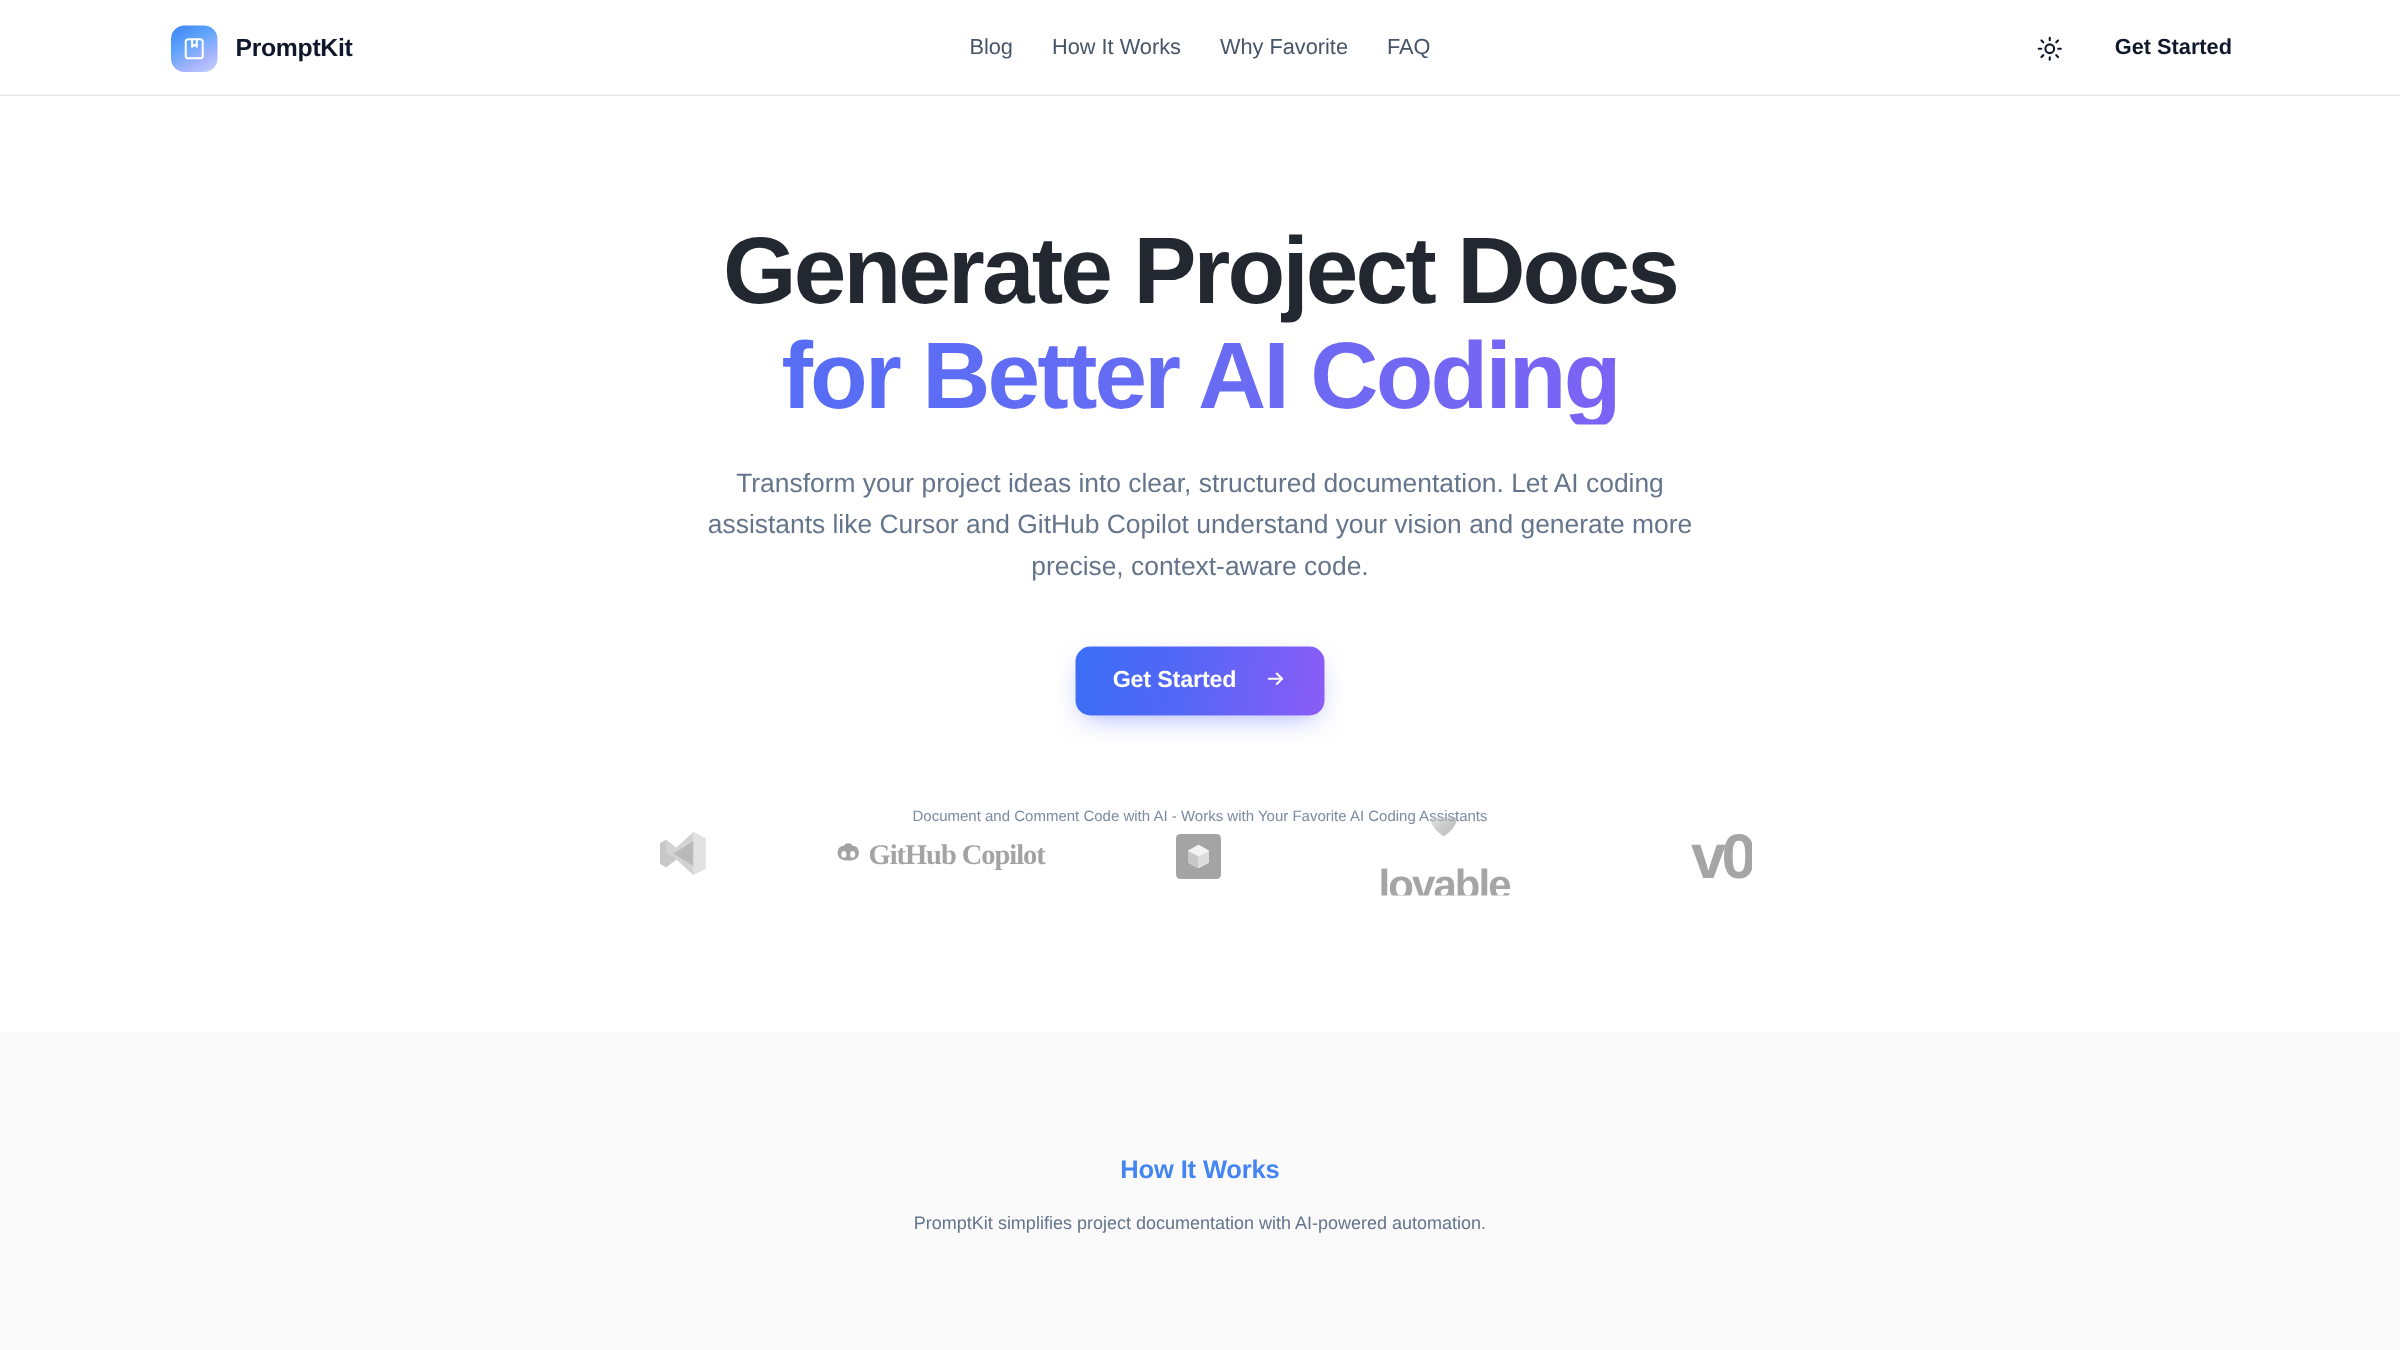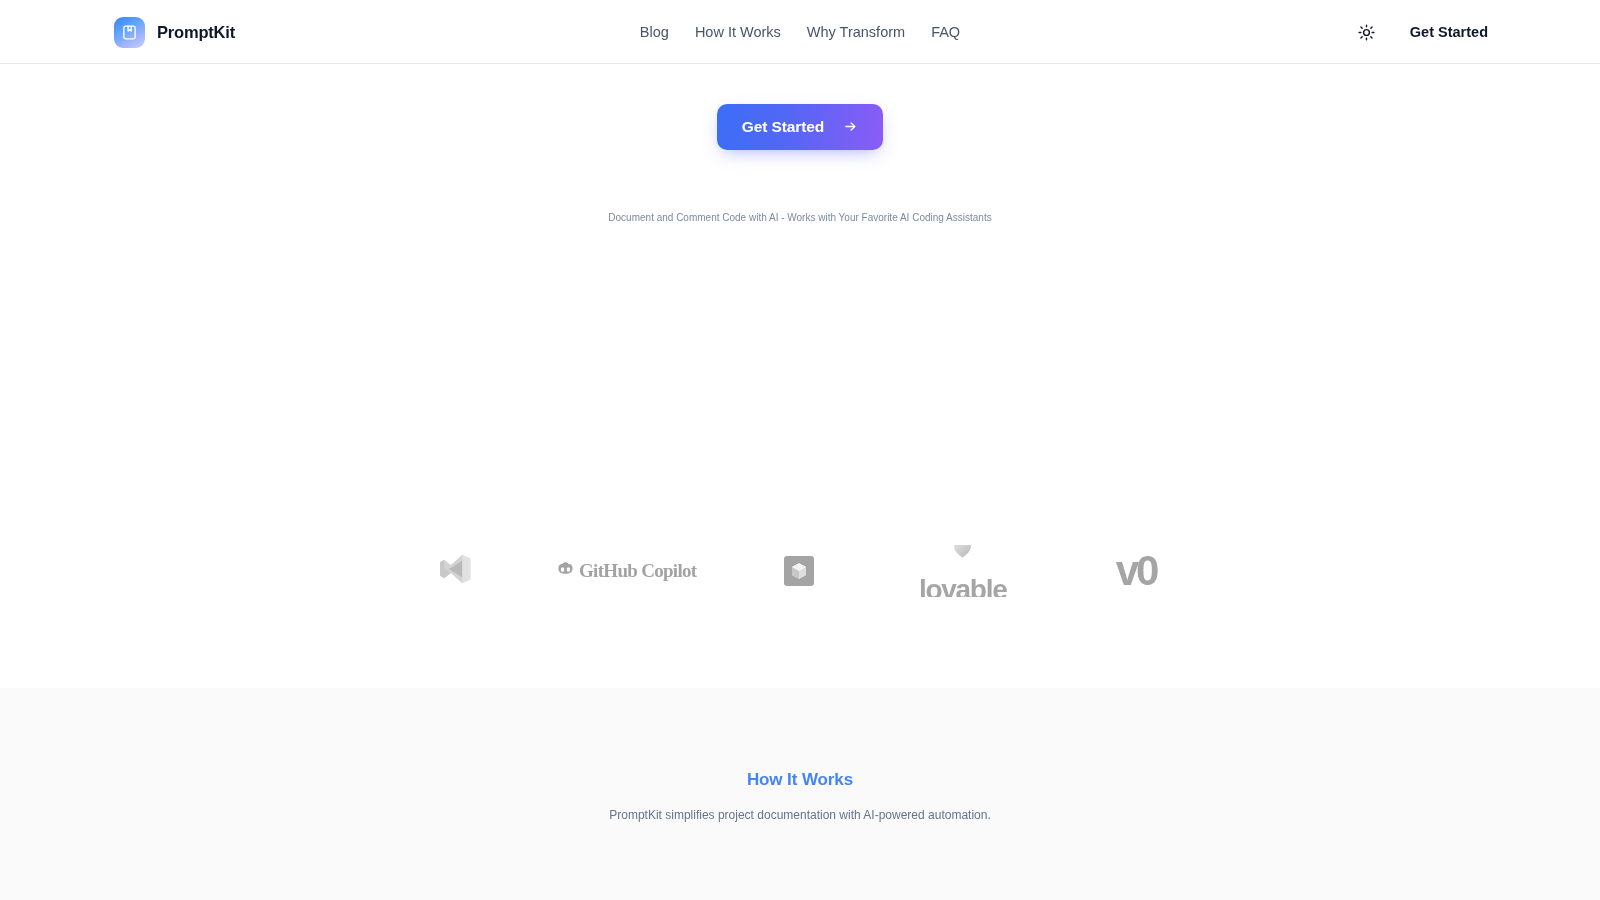--- a/index.html
+++ b/index.html
@@ -108,21 +108,21 @@
     overflow:hidden;
   }
   .logo-item {
     display:flex; align-items:center; justify-content:center;
     height:52px; flex:0 0 auto; opacity:.62;
   }
   .logo-item.lm-vscode { width:46px; }
   .logo-item.lm-copilot { width:150px;font-family:Liberation Serif, serif; }
   .logo-item.lm-cursor { width:46px; }
   .logo-item.lm-lovable { width:135px; }
-  .logo-item.lm-v0 { width:64px; justify-content:center; }
+  .logo-item.lm-v0 { width:64px; justify-content:flex-end; }
 
   .copilot-wordmark {
     display:flex; align-items:center; gap:5px;
     font-size:19px; font-weight:700; color:#6b6b6b; letter-spacing:-0.7px;
     white-space:nowrap;
   }
   .lovable-wordmark {
     display:flex; align-items:center; gap:6px;
     font-size:28px; font-weight:700; color:#6f6f6f; letter-spacing:-1.3px;
     white-space:nowrap;
@@ -170,40 +170,45 @@
           <path d="M10 3v7l2.2-1.7L14.4 10V3"></path>
         </svg>
       </span>
       <span class="brand-name">PromptKit</span>
     </a>
 
     <div class="nav">
       <div class="nav-inner">
         <a class="nav-link">Blog</a>
         <a class="nav-link">How It Works</a>
-        <a class="nav-link">Why Transform</a>
+        <a class="nav-link">Why Favorite</a>
         <a class="nav-link">FAQ</a>
       </div>
     </div>
 
     <div class="header-right">
       <button class="theme-toggle" aria-label="Toggle theme">
         <svg width="17" height="17" viewBox="0 0 24 24" fill="none" stroke="currentColor" stroke-width="2" stroke-linecap="round">
           <circle cx="12" cy="12" r="4.1"></circle>
           <path d="M12 1.6v2.4M12 20v2.4M4.2 4.2l1.7 1.7M18.1 18.1l1.7 1.7M1.6 12h2.4M20 12h2.4M4.2 19.8l1.7-1.7M18.1 5.9l1.7-1.7"></path>
         </svg>
       </button>
       <a class="cta-link">Get Started</a>
     </div>
   </div>
 
   <div class="hero">
     <div class="hero-inner">
 
-
+      <h1 class="headline">
+        <span>Generate Project Docs</span>
+        <span class="line2">for Better AI Coding</span>
+      </h1>
+
+      <p class="subhead">Transform your project ideas into clear, structured documentation. Let AI coding assistants like Cursor and GitHub Copilot understand your vision and generate more precise, context-aware code.</p>
 
       <div class="hero-btn-wrap">
         <button class="hero-btn">
           <span>Get Started</span>
           <span class="arrow">
             <svg width="15" height="15" viewBox="0 0 24 24" fill="none" stroke="#ffffff" stroke-width="2.2" stroke-linecap="round" stroke-linejoin="round">
               <path d="M4.5 12h14"></path>
                 <path d="M13 6.5 18.8 12 13 17.5"></path>
             </svg>
           </span>

